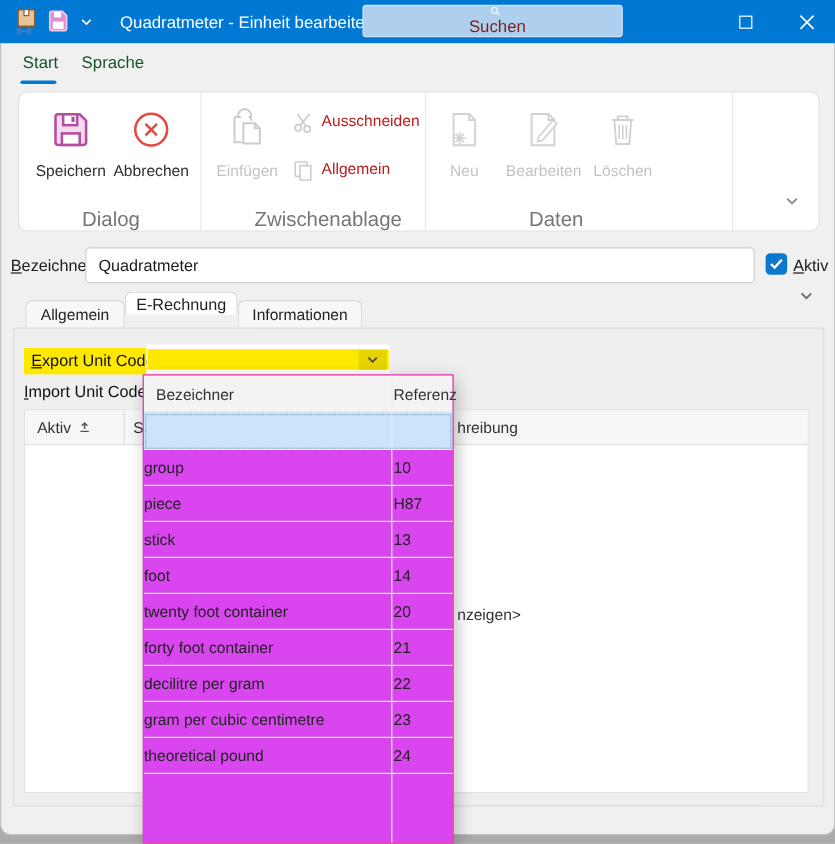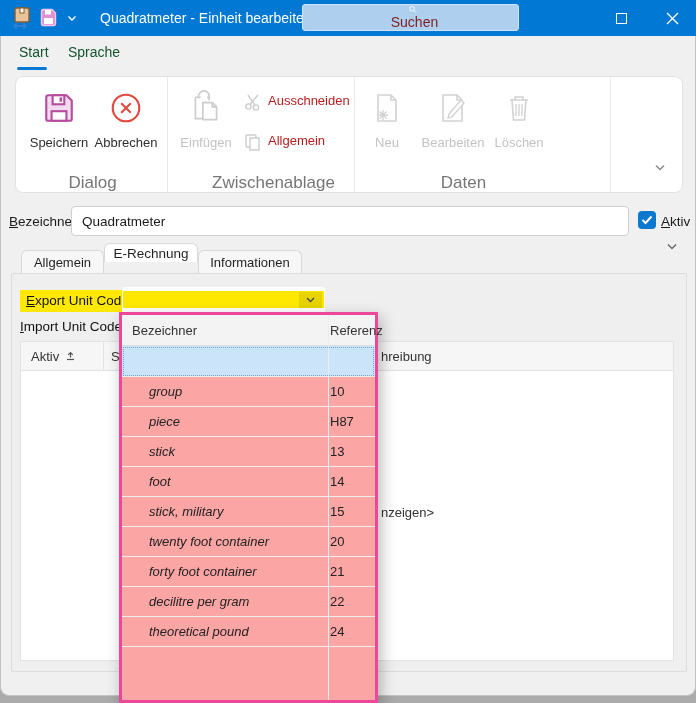--- a/index.html
+++ b/index.html
@@ -66,28 +66,28 @@
   .combo .focusline{position:absolute;left:0;right:0;bottom:-3px;height:3px;background:#0078d4;}
   .import-label{position:absolute;left:8px;top:45px;font-size:13.5px;color:#111;white-space:nowrap;}
   .bgtable{position:absolute;left:8px;top:67px;width:654px;height:320px;background:#fff;
     border:1px solid #e2e2e2;}
   .bgtable .thead{position:absolute;left:0;top:0;right:0;height:29px;background:#f6f6f6;
     border-bottom:1px solid #e2e2e2;font-size:13px;color:#333;}
   .bgtable .th{position:absolute;top:0;height:29px;display:flex;align-items:center;}
   .bgtable .thdiv{position:absolute;left:82px;top:0;bottom:0;width:1px;background:#e2e2e2;}
   .fragment{position:absolute;left:360px;top:163px;font-size:13px;color:#333;}
   
-  .dropdown{position:absolute;left:118px;top:312px;width:259px;height:391px;background:#fca5a5;
-    border:3px solid #ec4899;box-shadow:3px 5px 14px rgba(0,0,0,.28);z-index:10;font-size:13px;color:#222;text-align:right;}
+  .dropdown{position:absolute;left:118px;top:312px;width:259px;height:391px;background:#d946ef;
+    border:1px solid #ec4899;box-shadow:3px 5px 14px rgba(0,0,0,.28);z-index:10;font-size:13px;color:#222;text-align:right;}
   .dd-header{position:relative;height:31px;background:#f3f3f3;border-bottom:1px solid #dedede;}
   .dd-header span{position:absolute;top:0;line-height:31px;color:#333;}
   .dd-h1{left:10px;} .dd-h2{left:208px;}
   .dd-coldiv{position:absolute;left:206px;top:0;bottom:0;width:1px;background:#ececec;z-index:1;}
   .dd-row{position:relative;height:30px;border-bottom:1px solid #ededed;cursor:pointer;}
-  .dd-row .dd-name{position:absolute;left:27px;line-height:30px;font-style:italic;}
+  .dd-row .dd-name{position:absolute;left:0;line-height:30px;}
   .dd-row .dd-ref{position:absolute;left:208px;line-height:30px;}
   .dd-row.selected{height:31px;background:#cbe4f9;outline:1px dotted #6da7d8;outline-offset:-2px;}
   
   svg{display:block;}
   u{text-decoration:underline;}
 </style>
 </head>
 <body>
 
 <div class="window">
@@ -309,35 +309,35 @@
         </div>
         <div class="dd-row">
           <span class="dd-name">stick</span>
           <span class="dd-ref">13</span>
         </div>
         <div class="dd-row">
           <span class="dd-name">foot</span>
           <span class="dd-ref">14</span>
         </div>
         <div class="dd-row">
-          <span class="dd-name">stick, military</span>
-          <span class="dd-ref">15</span>
-        </div>
-        <div class="dd-row">
           <span class="dd-name">twenty foot container</span>
           <span class="dd-ref">20</span>
         </div>
         <div class="dd-row">
           <span class="dd-name">forty foot container</span>
           <span class="dd-ref">21</span>
         </div>
         <div class="dd-row">
           <span class="dd-name">decilitre per gram</span>
           <span class="dd-ref">22</span>
         </div>
         <div class="dd-row">
+          <span class="dd-name">gram per cubic centimetre</span>
+          <span class="dd-ref">23</span>
+        </div>
+        <div class="dd-row">
           <span class="dd-name">theoretical pound</span>
           <span class="dd-ref">24</span>
         </div>
       </div>
   </div>
 
 </div>
 
 </body></html>

